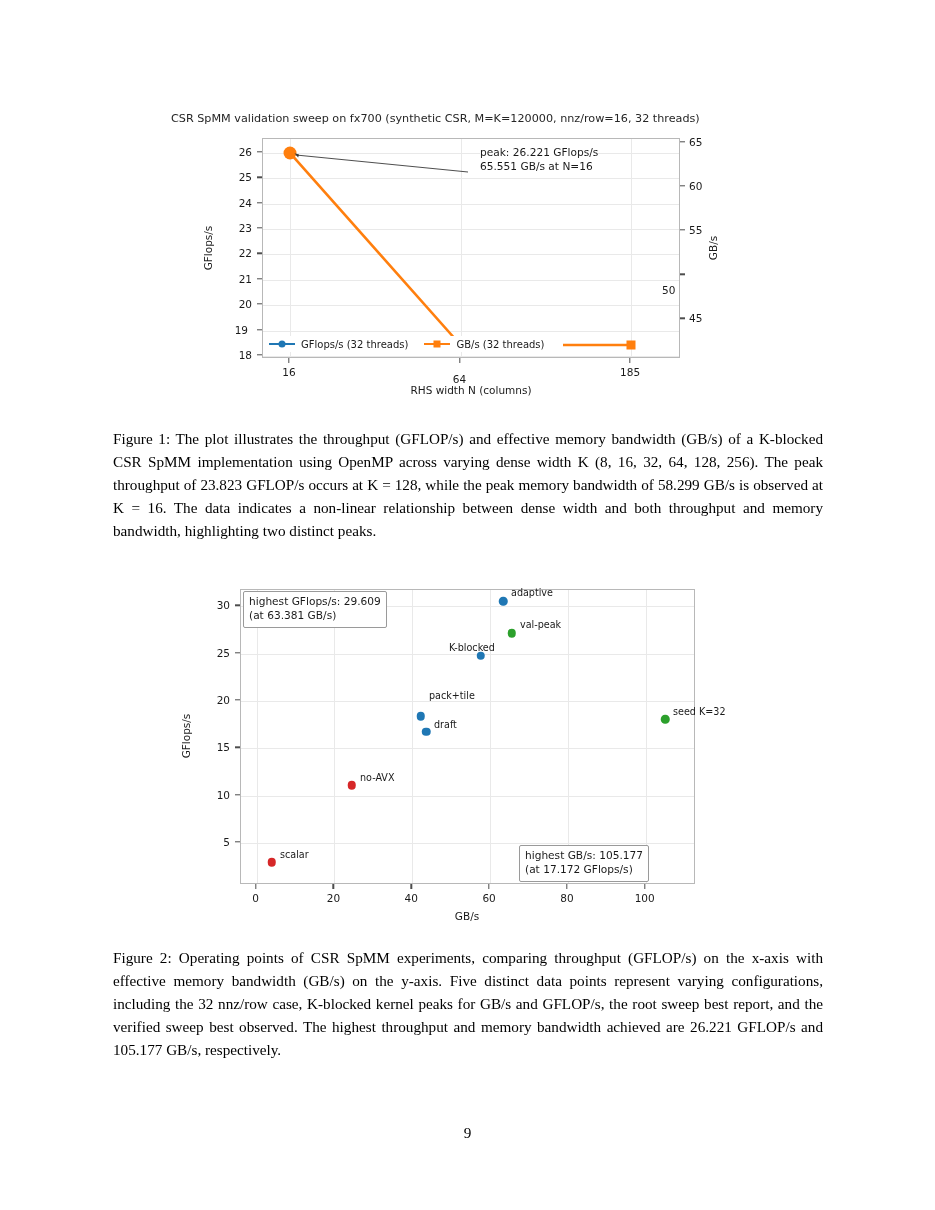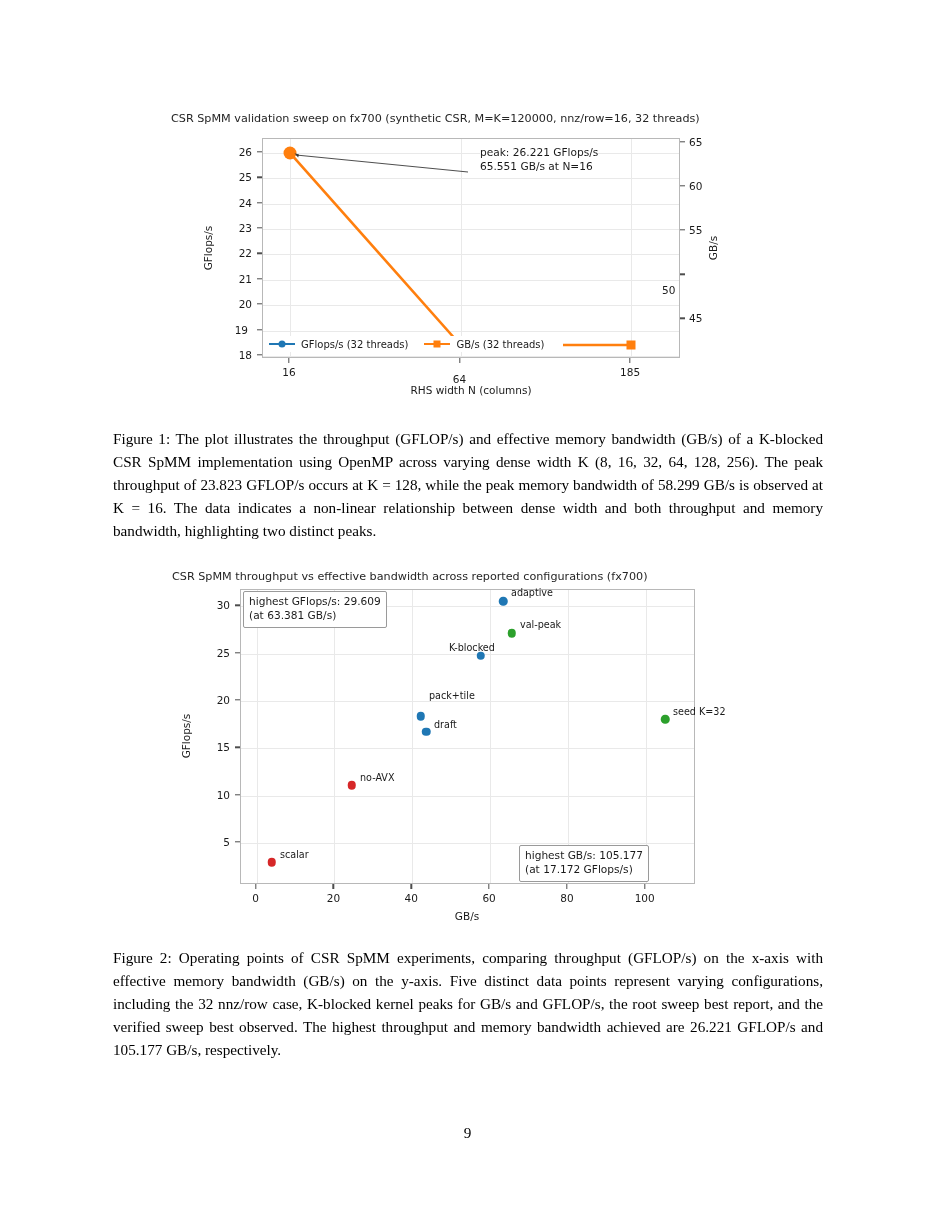--- a/index.html
+++ b/index.html
@@ -258,21 +258,20 @@
       </div>
     </div>
   </div>
 
   <div class="caption" style="left:113px; top:427px; width:710px;">
     <span>Figure 1: The plot illustrates the throughput (GFLOP/s) and effective memory bandwidth (GB/s) of a K-blocked CSR SpMM implementation using OpenMP across varying dense width K (8, 16, 32, 64, 128, 256). The peak throughput of 23.823 GFLOP/s occurs at K = 128, while the peak memory bandwidth of 58.299 GB/s is observed at K = 16. The data indicates a non-linear relationship between dense width and both throughput and memory bandwidth, highlighting two distinct peaks.</span>
   </div>
 
   <div class="figure" style="left:0; top:0; width:935px; height:1210px;">
 
-    <div class="plot-title" style="left:172px; top:570px;">CSR SpMM throughput vs effective bandwidth across reported configurations (fx700)</div>
 
     <div class="axes" style="left:240px; top:589px; width:455px; height:295px;">
 
       <div class="gridline h" style="top:253.0px;"></div>
       <div class="gridline h" style="top:205.7px;"></div>
       <div class="gridline h" style="top:158.3px;"></div>
       <div class="gridline h" style="top:111.0px;"></div>
       <div class="gridline h" style="top:63.7px;"></div>
       <div class="gridline h" style="top:16.4px;"></div>
 

